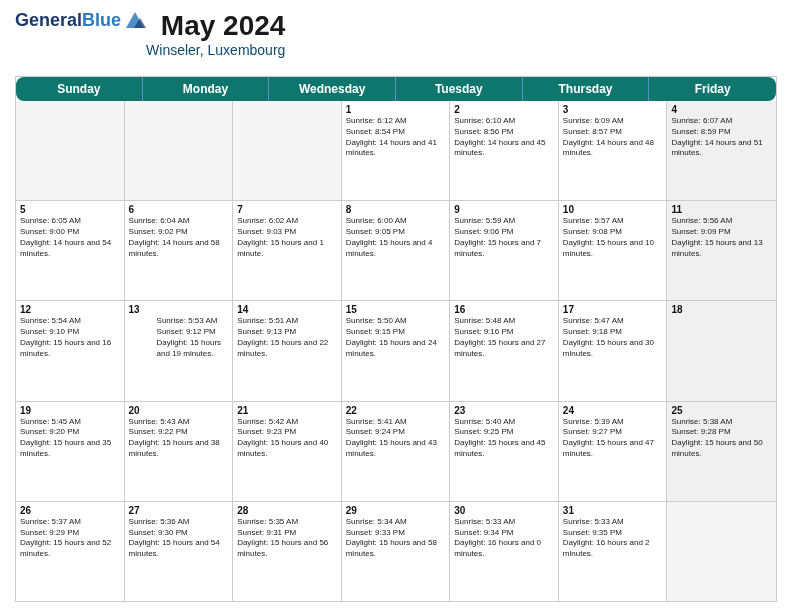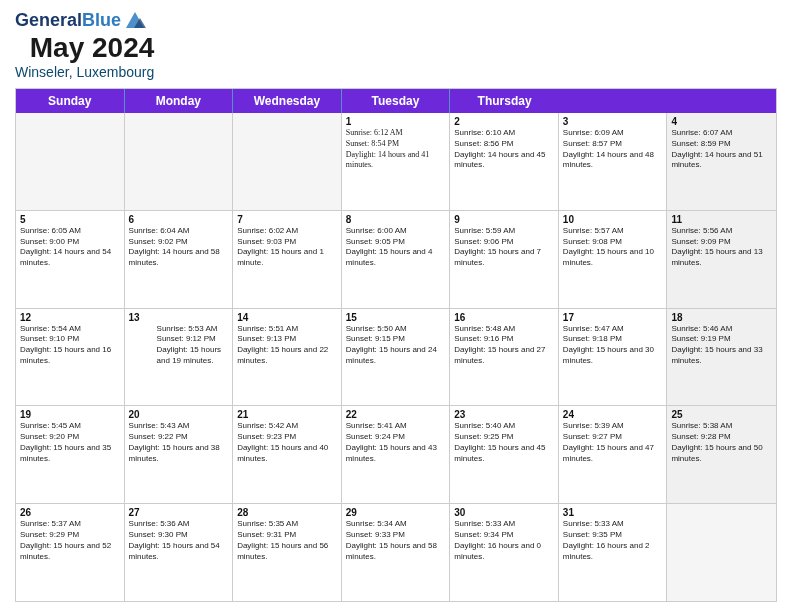--- a/index.html
+++ b/index.html
@@ -12,24 +12,23 @@
     }
     .page {
       width: 792px;
       height: 612px;
       padding: 10px 15px 10px 15px;
       display: flex;
       flex-direction: column;
     }
     .header {
       display: flex;
-      justify-content: space-between;
+      justify-content: flex-start;
       align-items: flex-start;
-      margin-bottom: 8px;
-      flex-direction: column;
+      margin-bottom: 18px;
     }
     .logo {
       display: flex;
       align-items: center;
     }
     .logo-text {
       font-size: 18px;
       font-weight: bold;
       color: #1a3a6b;
       line-height: 1.1;
@@ -55,22 +54,23 @@
       color: #0c4a6e;
     }
     .calendar {
       flex: 1;
       display: flex;
       flex-direction: column;
       border: 1px solid #ccc;
     }
     .cal-header {
       display: grid;
-      grid-template-columns: repeat(7, 1fr);
-      background: #6d28d9;
+      grid-template-columns: repeat(6, 1fr);
+      background: #0f766e;
+      border-radius: 8px;
     }
     .cal-header-cell {
       color: #fff;
       font-weight: bold;
       font-size: 12px;
       padding: 5px 4px;
       text-align: center;
       border-right: 1px solid #5590cc;
     }
     .cal-header-cell:last-child { border-right: none; }
@@ -132,29 +132,30 @@
     </div>
   </div>
 
   <div class="calendar">
     <div class="cal-header" id="cal-header">
         <div class="cal-header-cell">Sunday</div>
         <div class="cal-header-cell">Monday</div>
         <div class="cal-header-cell">Wednesday</div>
         <div class="cal-header-cell">Tuesday</div>
         <div class="cal-header-cell">Thursday</div>
+        <div class="cal-header-cell">Friday</div>
       </div>
     <div class="cal-body" id="cal-body">
         <div class="cal-row">
           <div class="cal-cell empty"></div>
           <div class="cal-cell empty"></div>
           <div class="cal-cell empty"></div>
           <div class="cal-cell">
             <div class="day-num">1</div>
-            <div class="cell-text" style="white-space: pre-line; font-family: Liberation Serif, serif;">Sunrise: 6:12 AM
+            <div class="cell-text" style="white-space: pre-line;">Sunrise: 6:12 AM
 Sunset: 8:54 PM
 Daylight: 14 hours and 41 minutes.</div>
           </div>
           <div class="cal-cell">
             <div class="day-num">2</div>
             <div class="cell-text" style="white-space: pre-line;">Sunrise: 6:10 AM
 Sunset: 8:56 PM
 Daylight: 14 hours and 45 minutes.</div>
           </div>
           <div class="cal-cell">
@@ -246,23 +247,20 @@
 Daylight: 15 hours and 27 minutes.</div>
           </div>
           <div class="cal-cell">
             <div class="day-num">17</div>
             <div class="cell-text" style="white-space: pre-line;">Sunrise: 5:47 AM
 Sunset: 9:18 PM
 Daylight: 15 hours and 30 minutes.</div>
           </div>
           <div class="cal-cell shaded">
             <div class="day-num">18</div>
-            <div class="cell-text" style="white-space: pre-line;">Sunrise: 5:46 AM
-Sunset: 9:19 PM
-Daylight: 15 hours and 33 minutes.</div>
           </div>
         </div>
         <div class="cal-row">
           <div class="cal-cell">
             <div class="day-num">19</div>
             <div class="cell-text" style="white-space: pre-line;">Sunrise: 5:45 AM
 Sunset: 9:20 PM
 Daylight: 15 hours and 35 minutes.</div>
           </div>
           <div class="cal-cell">

